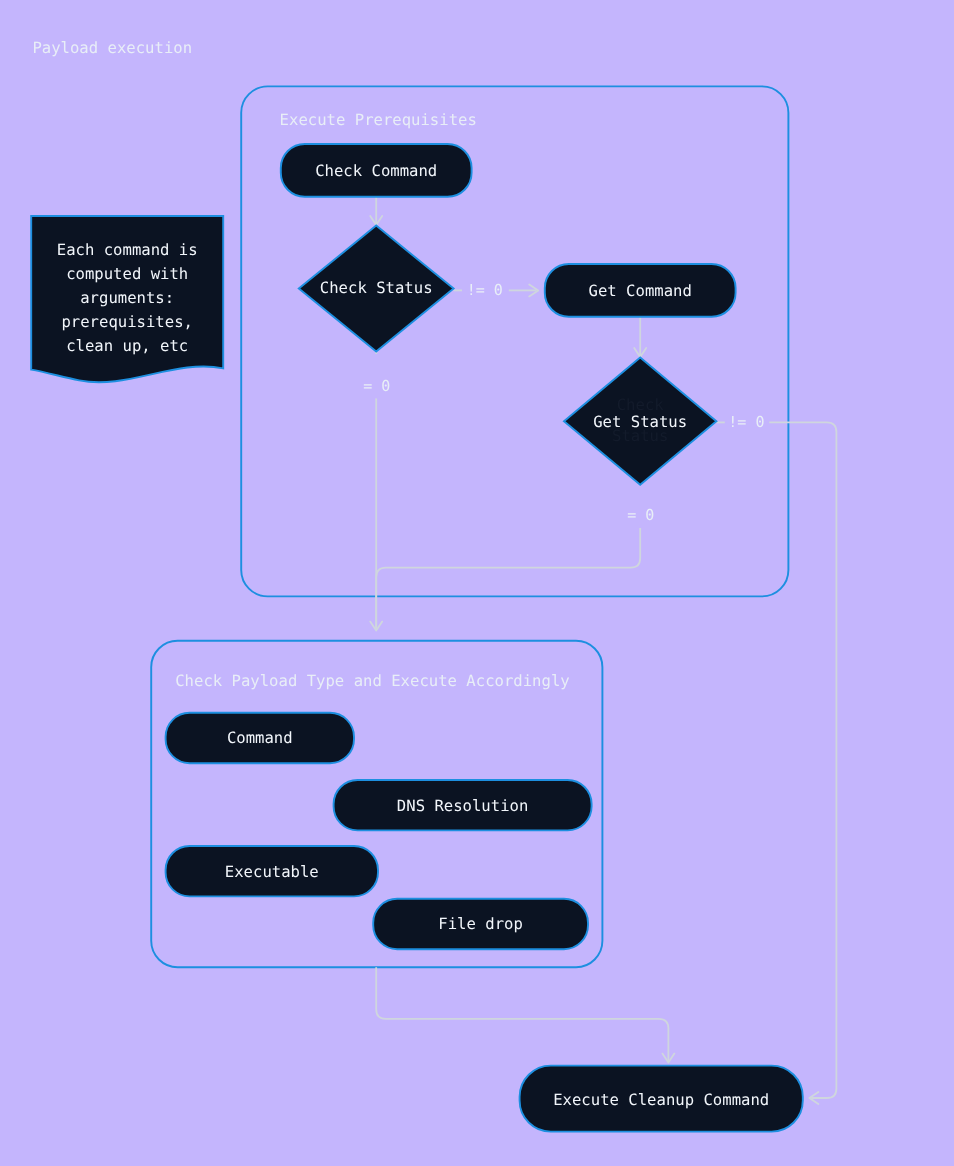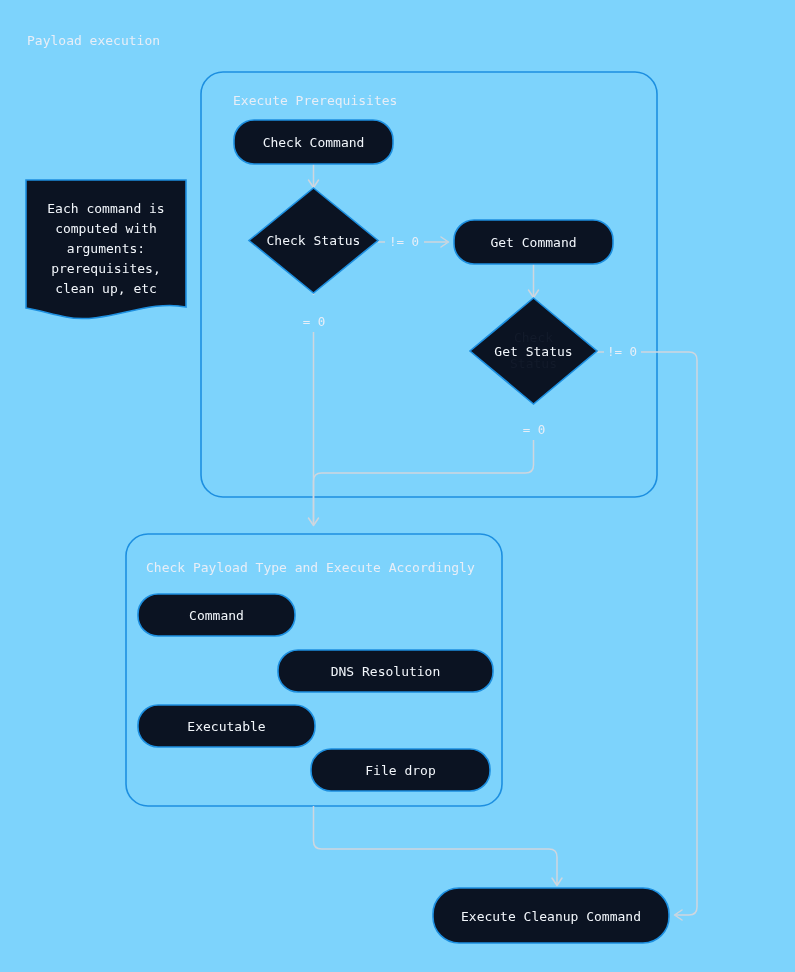--- a/index.html
+++ b/index.html
@@ -4,21 +4,21 @@
 <style>
   html, body {
     margin: 0;
     padding: 0;
     background: #080f1c;
   }
   #stage {
     position: relative;
     width: 795px;
     height: 972px;
-    background: #7dd3fc;
+    background: #c4b5fd;
     overflow: hidden;
     font-family: "DejaVu Sans Mono", "Liberation Mono", monospace;
   }
   svg#diagram {
     position: absolute;
     inset: 0;
     width: 795px;
     height: 972px;
     display: block;
   }

